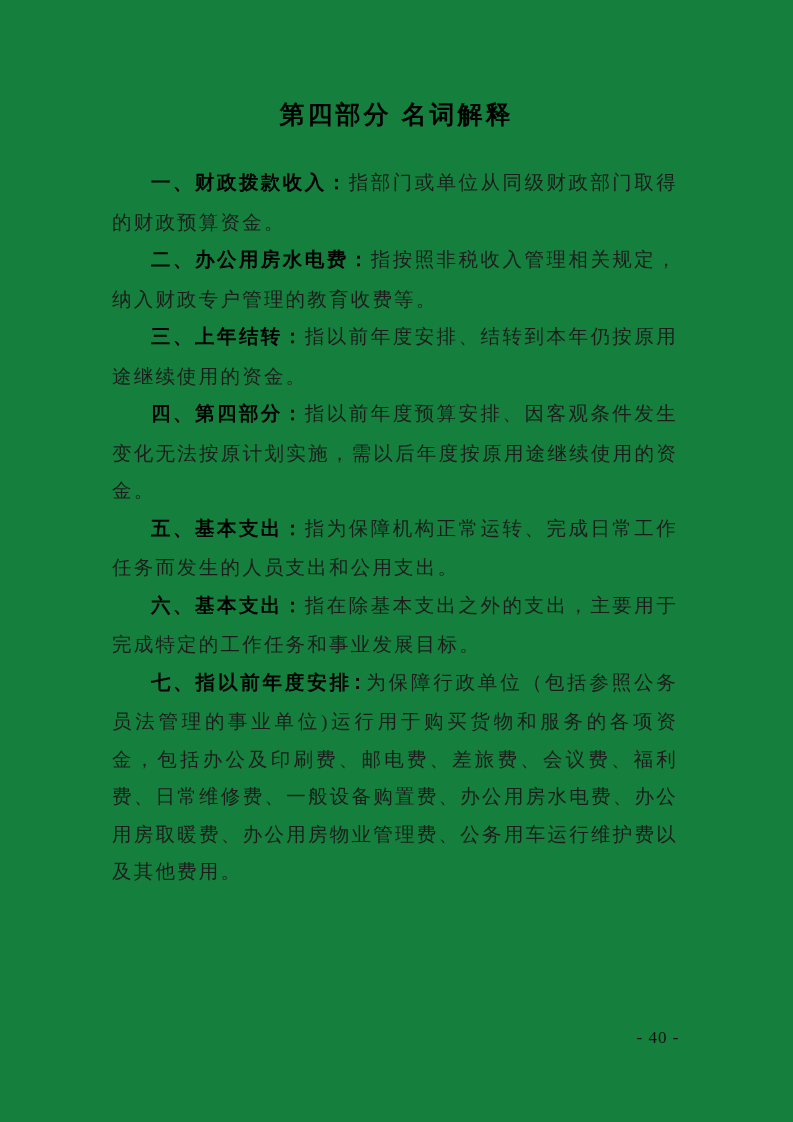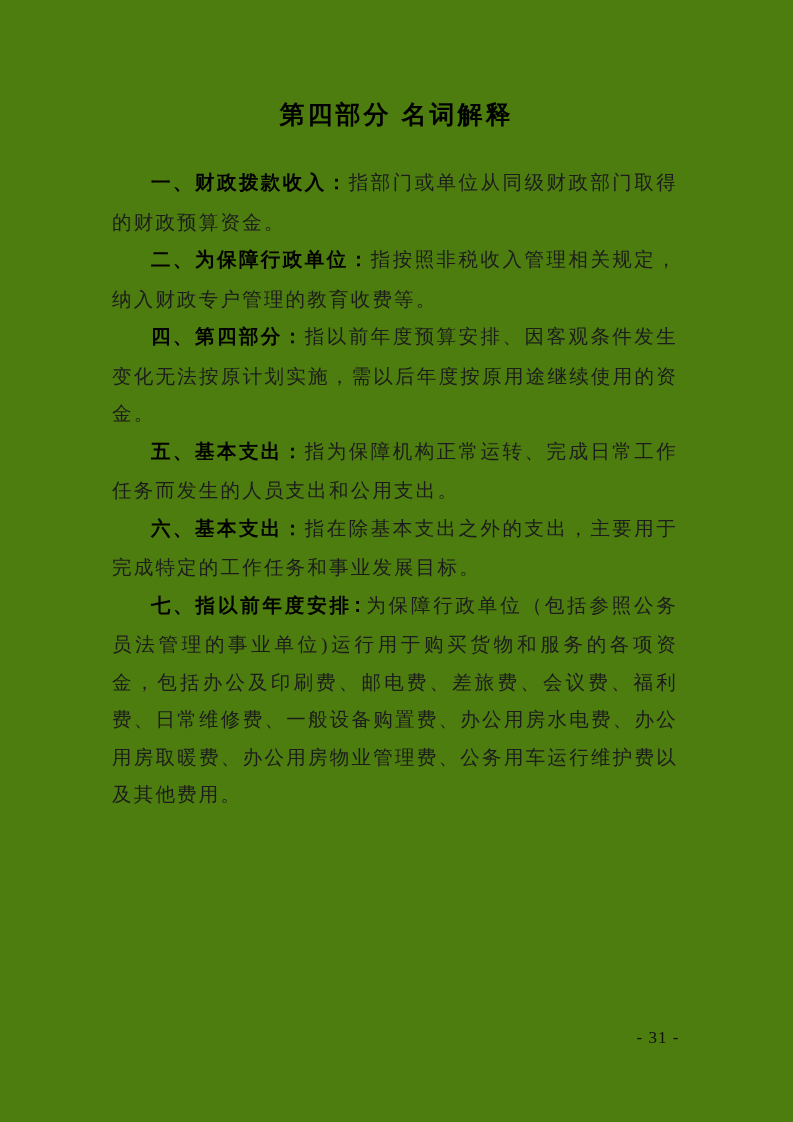--- a/index.html
+++ b/index.html
@@ -12,21 +12,21 @@
     height: 1122px;
     position: relative;
     overflow: hidden;
     font-family: "Liberation Serif", serif;
   }
   .page {
     position: absolute;
     left: 0; top: 0;
     width: 793px;
     height: 1122px;
-    background: #4d7c0f;
+    background: #15803d;
   }
   .doc-title {
     position: absolute;
     top: 98px;
     left: 0;
     width: 793px;
     text-align: center;
     font-family: "Liberation Sans", sans-serif;
     font-weight: bold;
     font-size: 25px;
@@ -76,28 +76,29 @@
 <body>
 
 <div class="page">
 
   <div class="doc-title">第四部分 名词解释</div>
 
   <div class="content">
 
     <p><span class="term">一、财政拨款收入：</span><span class="definition">指部门或单位从同级财政部门取得的财政预算资金。</span></p>
 
-    <p><span class="term">二、为保障行政单位：</span><span class="definition">指按照非税收入管理相关规定，纳入财政专户管理的教育收费等。</span></p>
+    <p><span class="term">二、办公用房水电费：</span><span class="definition">指按照非税收入管理相关规定，纳入财政专户管理的教育收费等。</span></p>
 
+    <p><span class="term">三、上年结转：</span><span class="definition">指以前年度安排、结转到本年仍按原用途继续使用的资金。</span></p>
 
     <p><span class="term">四、第四部分：</span><span class="definition">指以前年度预算安排、因客观条件发生变化无法按原计划实施，需以后年度按原用途继续使用的资金。</span></p>
 
     <p><span class="term">五、基本支出：</span><span class="definition">指为保障机构正常运转、完成日常工作任务而发生的人员支出和公用支出。</span></p>
 
     <p><span class="term">六、基本支出：</span><span class="definition">指在除基本支出之外的支出，主要用于完成特定的工作任务和事业发展目标。</span></p>
 
     <p><span class="term">七、指以前年度安排:</span><span class="definition">为保障行政单位（包括参照公务员法管理的事业单位)运行用于购买货物和服务的各项资金，包括办公及印刷费、邮电费、差旅费、会议费、福利费、日常维修费、一般设备购置费、办公用房水电费、办公用房取暖费、办公用房物业管理费、公务用车运行维护费以及其他费用。</span></p>
 
   </div>
 
-  <div class="page-number">- 31 -</div>
+  <div class="page-number">- 40 -</div>
 
 </div>
 
 </body></html>

